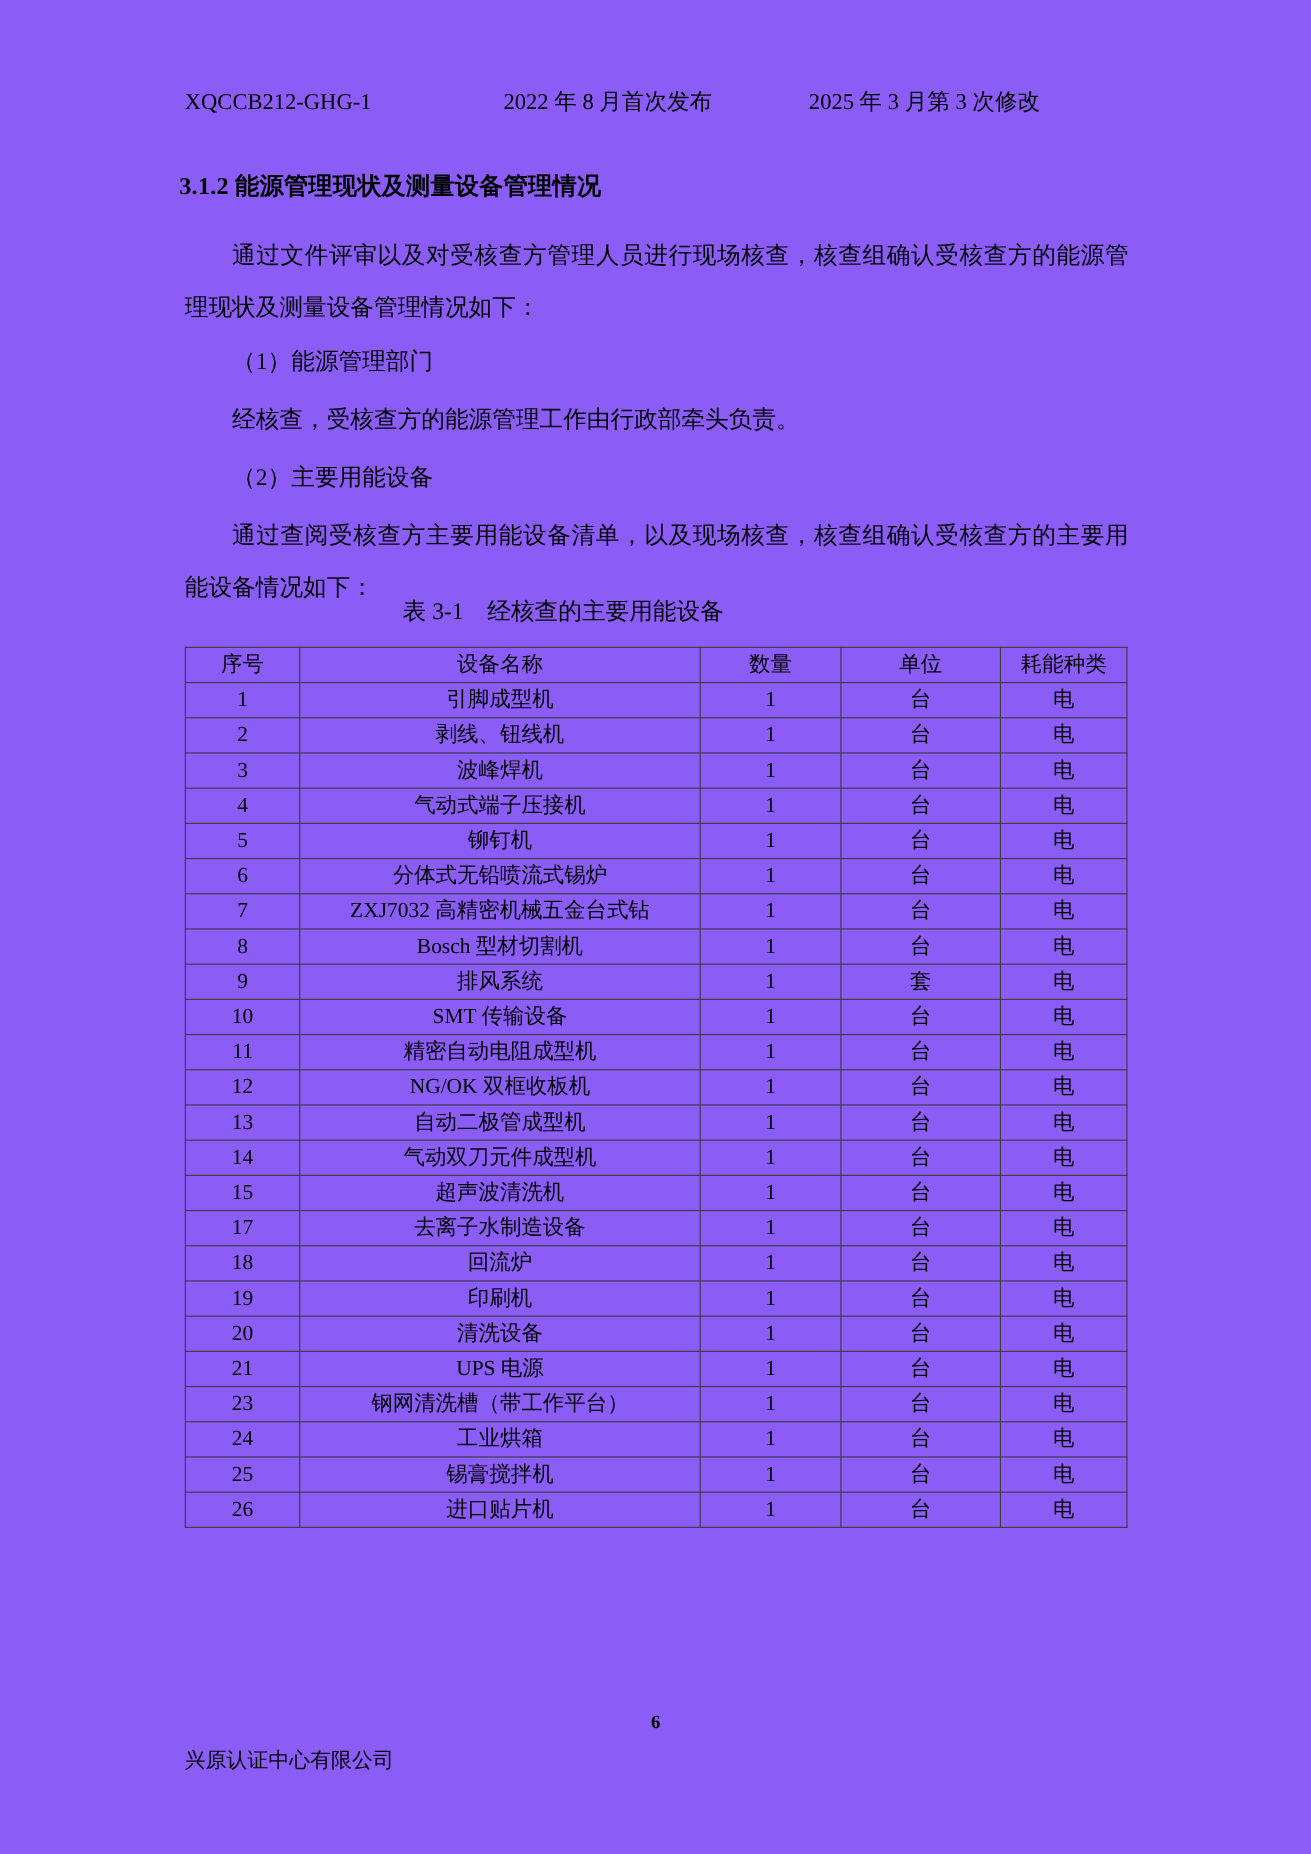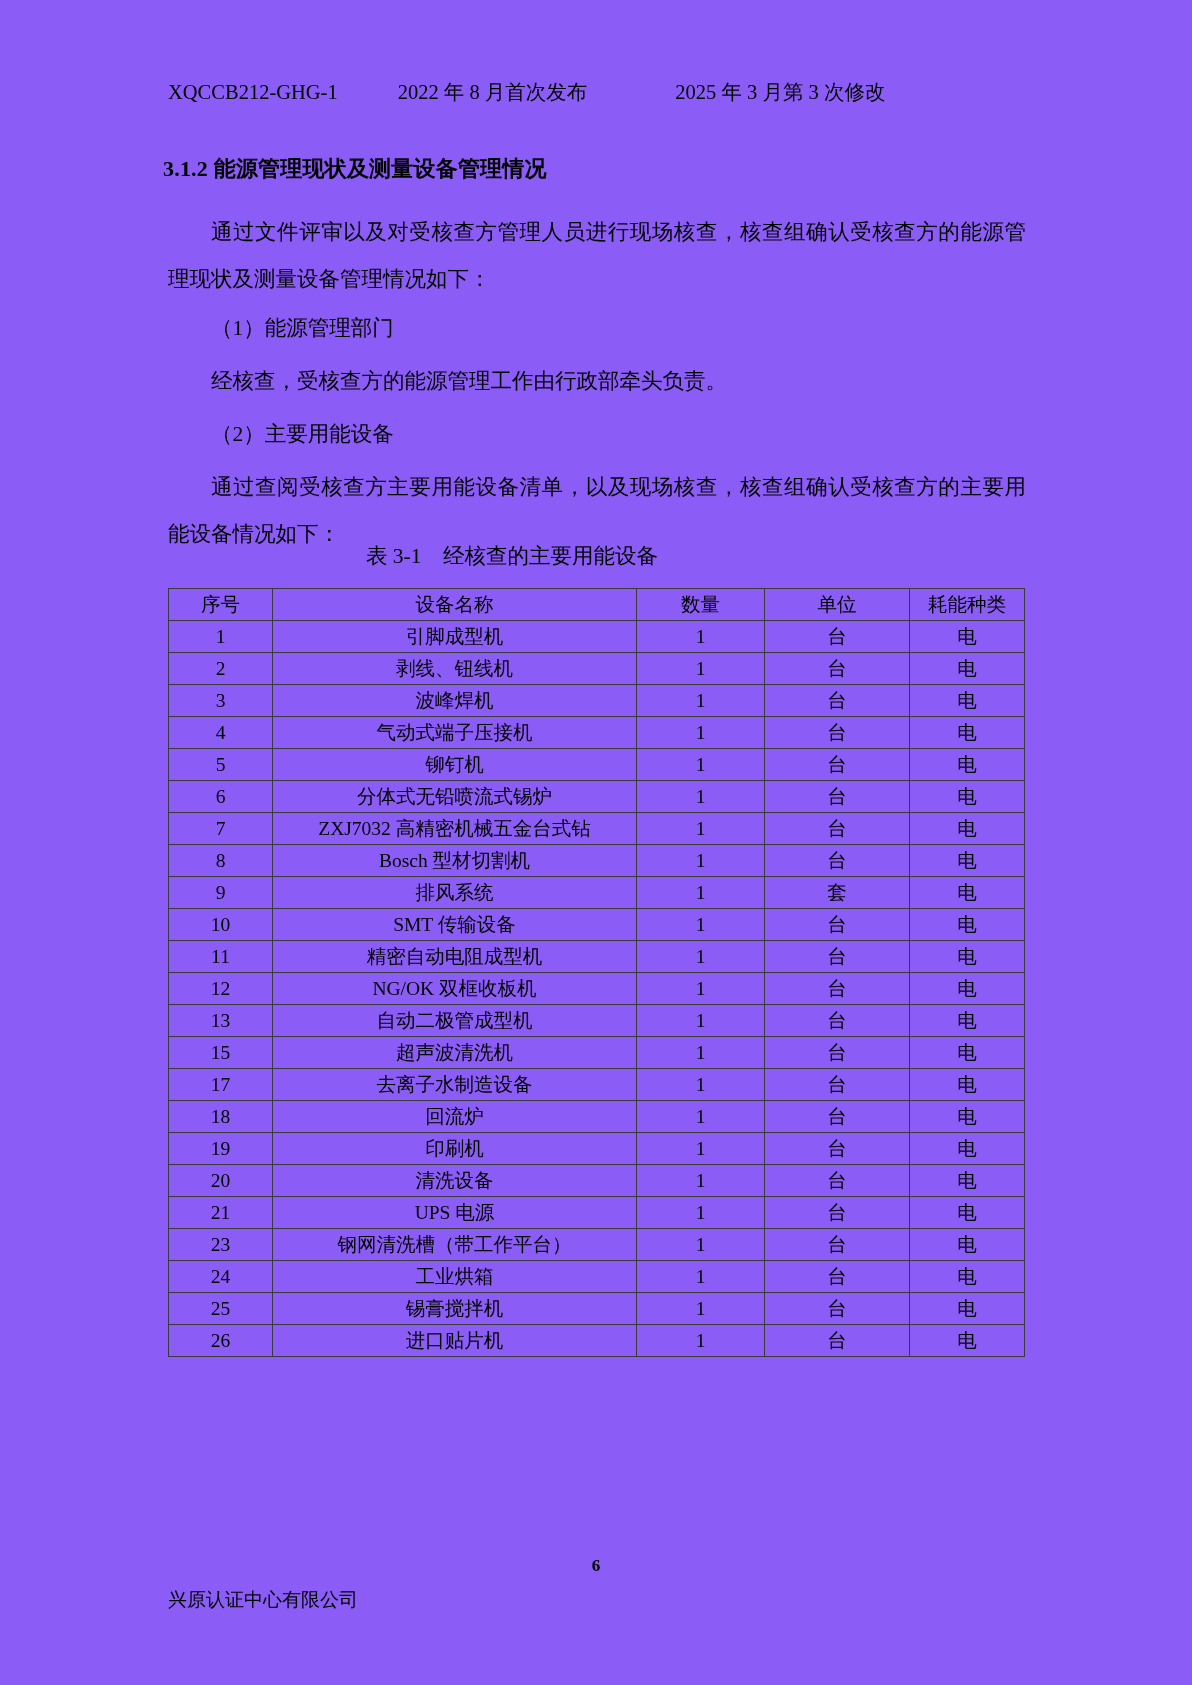--- a/index.html
+++ b/index.html
@@ -33,21 +33,21 @@
     top: 78px;
     width: 856px;
     height: 30px;
     display: flex;
     align-items: baseline;
     font-size: 20.5px;
     font-family: "Liberation Serif", "DejaVu Serif", serif;
     white-space: nowrap;
   }
   .hdr-left   { flex: 0 0 auto; }
-  .hdr-center { flex: 0 0 auto; margin-left: 60px; }
+  .hdr-center { flex: 0 0 auto; margin-left: 120px; }
   .hdr-right  { flex: 0 0 auto; margin-left: 88px; }
 
   
   .section-heading {
     position: absolute;
     left: 163px;
     top: 136px;
     font-size: 22px;
     font-weight: bold;
     letter-spacing: 0.2px;
@@ -255,20 +255,27 @@
           <td>电</td>
         </tr>
         <tr>
           <td>13</td>
           <td>自动二极管成型机</td>
           <td>1</td>
           <td>台</td>
           <td>电</td>
         </tr>
         <tr>
+          <td>14</td>
+          <td>气动双刀元件成型机</td>
+          <td>1</td>
+          <td>台</td>
+          <td>电</td>
+        </tr>
+        <tr>
           <td>15</td>
           <td>超声波清洗机</td>
           <td>1</td>
           <td>台</td>
           <td>电</td>
         </tr>
         <tr>
           <td>17</td>
           <td>去离子水制造设备</td>
           <td>1</td>

